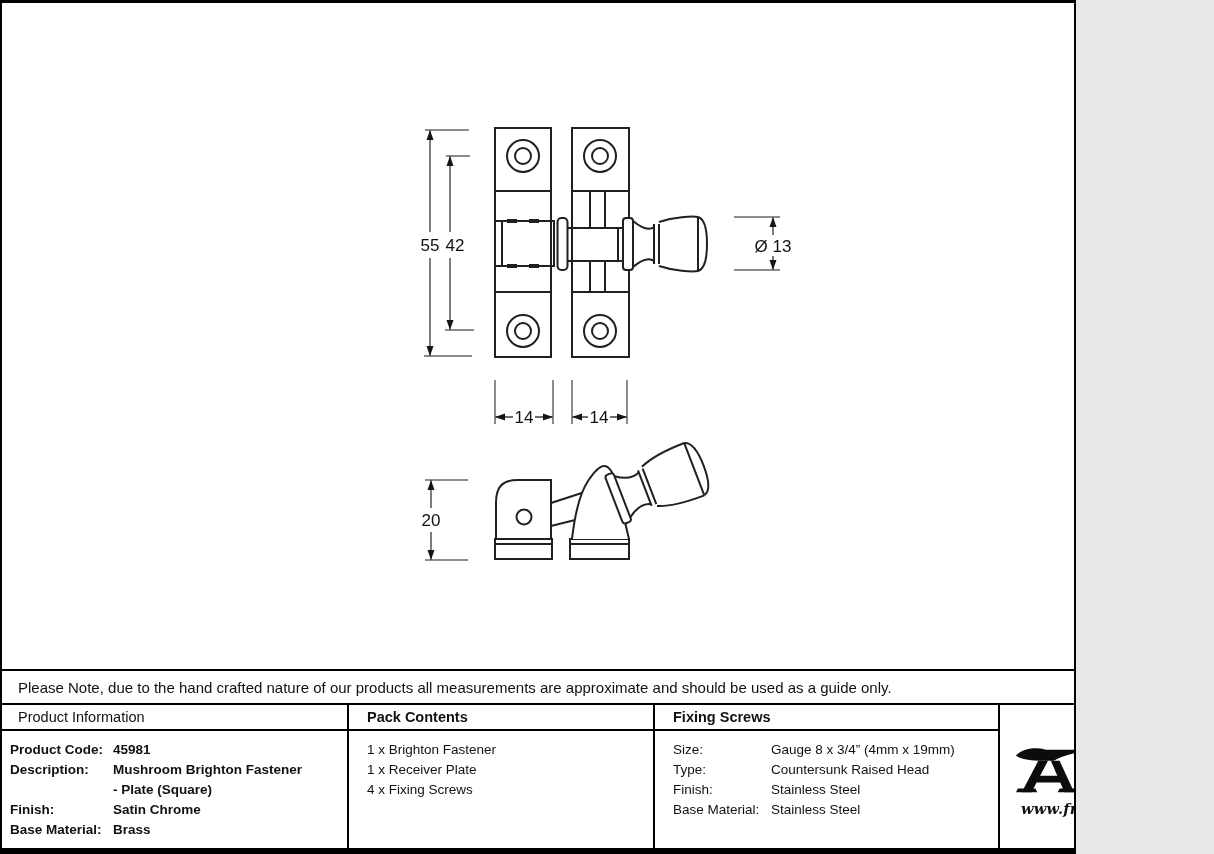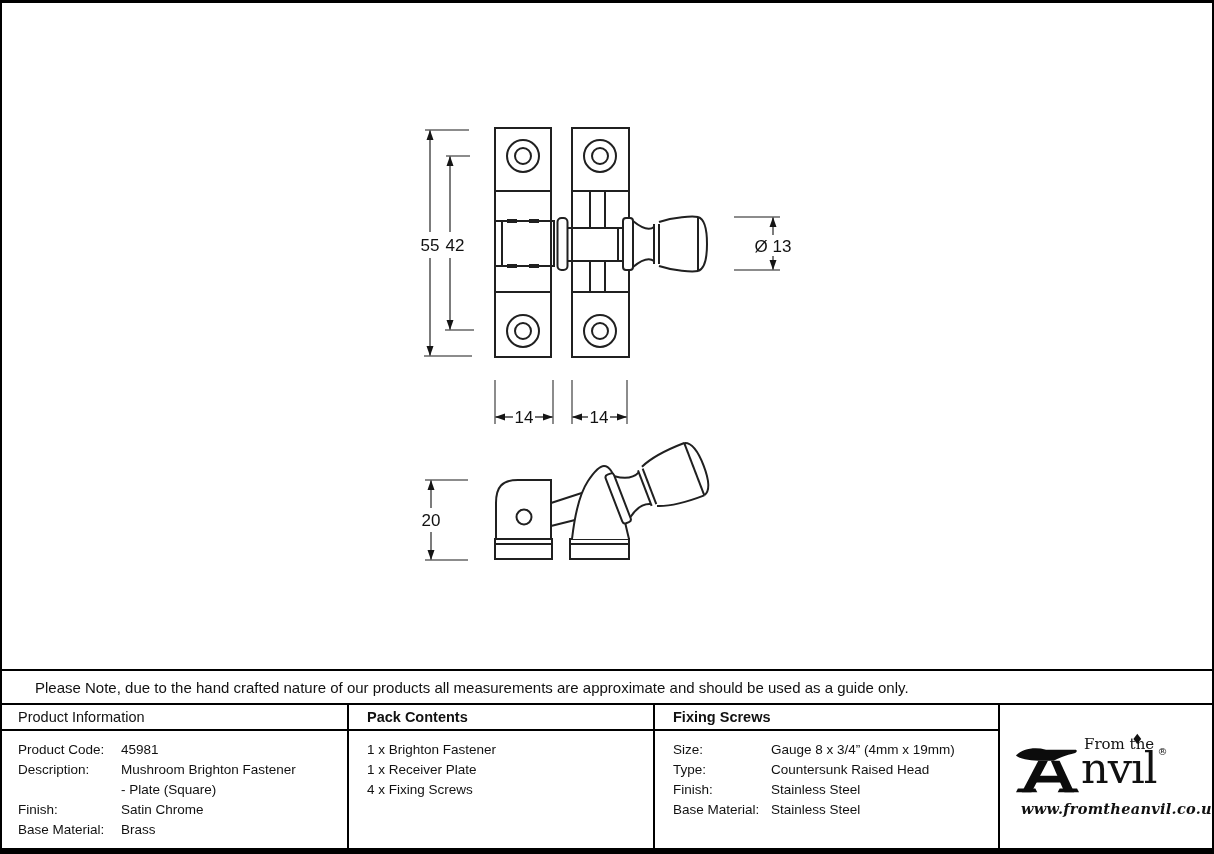--- a/index.html
+++ b/index.html
@@ -1,52 +1,52 @@
 <!DOCTYPE html>
 <html><head>
 <meta charset="utf-8">
 <style>
   html,body{margin:0;padding:0;background:#e8e8e8;}
   #page{
     position:relative;
-    width:1214px;height:854px;
+    width:1076px;height:854px;
     background:#ffffff;
     border-top:3px solid #000;
     border-left:2px solid #000;
     border-right:2px solid #000;
     border-bottom:6px solid #000;
     box-sizing:border-box;
     font-family:"Liberation Sans", sans-serif;
     color:#111;
     overflow:hidden;
   }
   .drawing-area{position:absolute;top:0;left:0;width:1210px;height:666px;}
   .drawing-area svg{display:block;}
 
   
   .bottom-table{position:absolute;left:0;top:666px;width:1210px;bottom:0;display:flex;flex-direction:column;}
   .note-row{
     height:32px;border-top:2px solid #000;border-bottom:2px solid #000;
-    display:flex;align-items:center;padding-left:33px;
+    display:flex;align-items:center;padding-left:16px;
     font-size:15px;white-space:nowrap;box-sizing:content-box;
   }
   .grid{flex:1;display:flex;}
   .col{box-sizing:border-box;display:flex;flex-direction:column;}
   .col-1{width:347px;border-right:2px solid #000;}
   .col-2{width:306px;border-right:2px solid #000;}
   .col-3{width:345px;border-right:2px solid #000;}
   .col-4{flex:1;}
   .col-header{
     height:26px;border-bottom:2px solid #000;box-sizing:border-box;
     display:flex;align-items:center;font-size:14.5px;
   }
   .col-1 .col-header{padding-left:16px;}
   .col-2 .col-header,.col-3 .col-header{padding-left:18px;font-weight:bold;}
   .col-body{padding-top:9px;font-size:13.5px;line-height:20px;}
-  .col-1 .col-body{padding-left:16px;}
+  .col-1 .col-body{padding-left:8px;font-weight:bold;}
   .col-2 .col-body,.col-3 .col-body{padding-left:18px;}
   .kv{display:flex;white-space:nowrap;}
   .kv .k{flex:0 0 auto;}
   .col-1 .kv .k{width:103px;}
   .col-3 .kv .k{width:98px;}
   .list-line{white-space:nowrap;}
 
   
   .logo-cell{align-items:center;justify-content:center;display:flex;}
   .logo{width:182px;text-align:left;}

